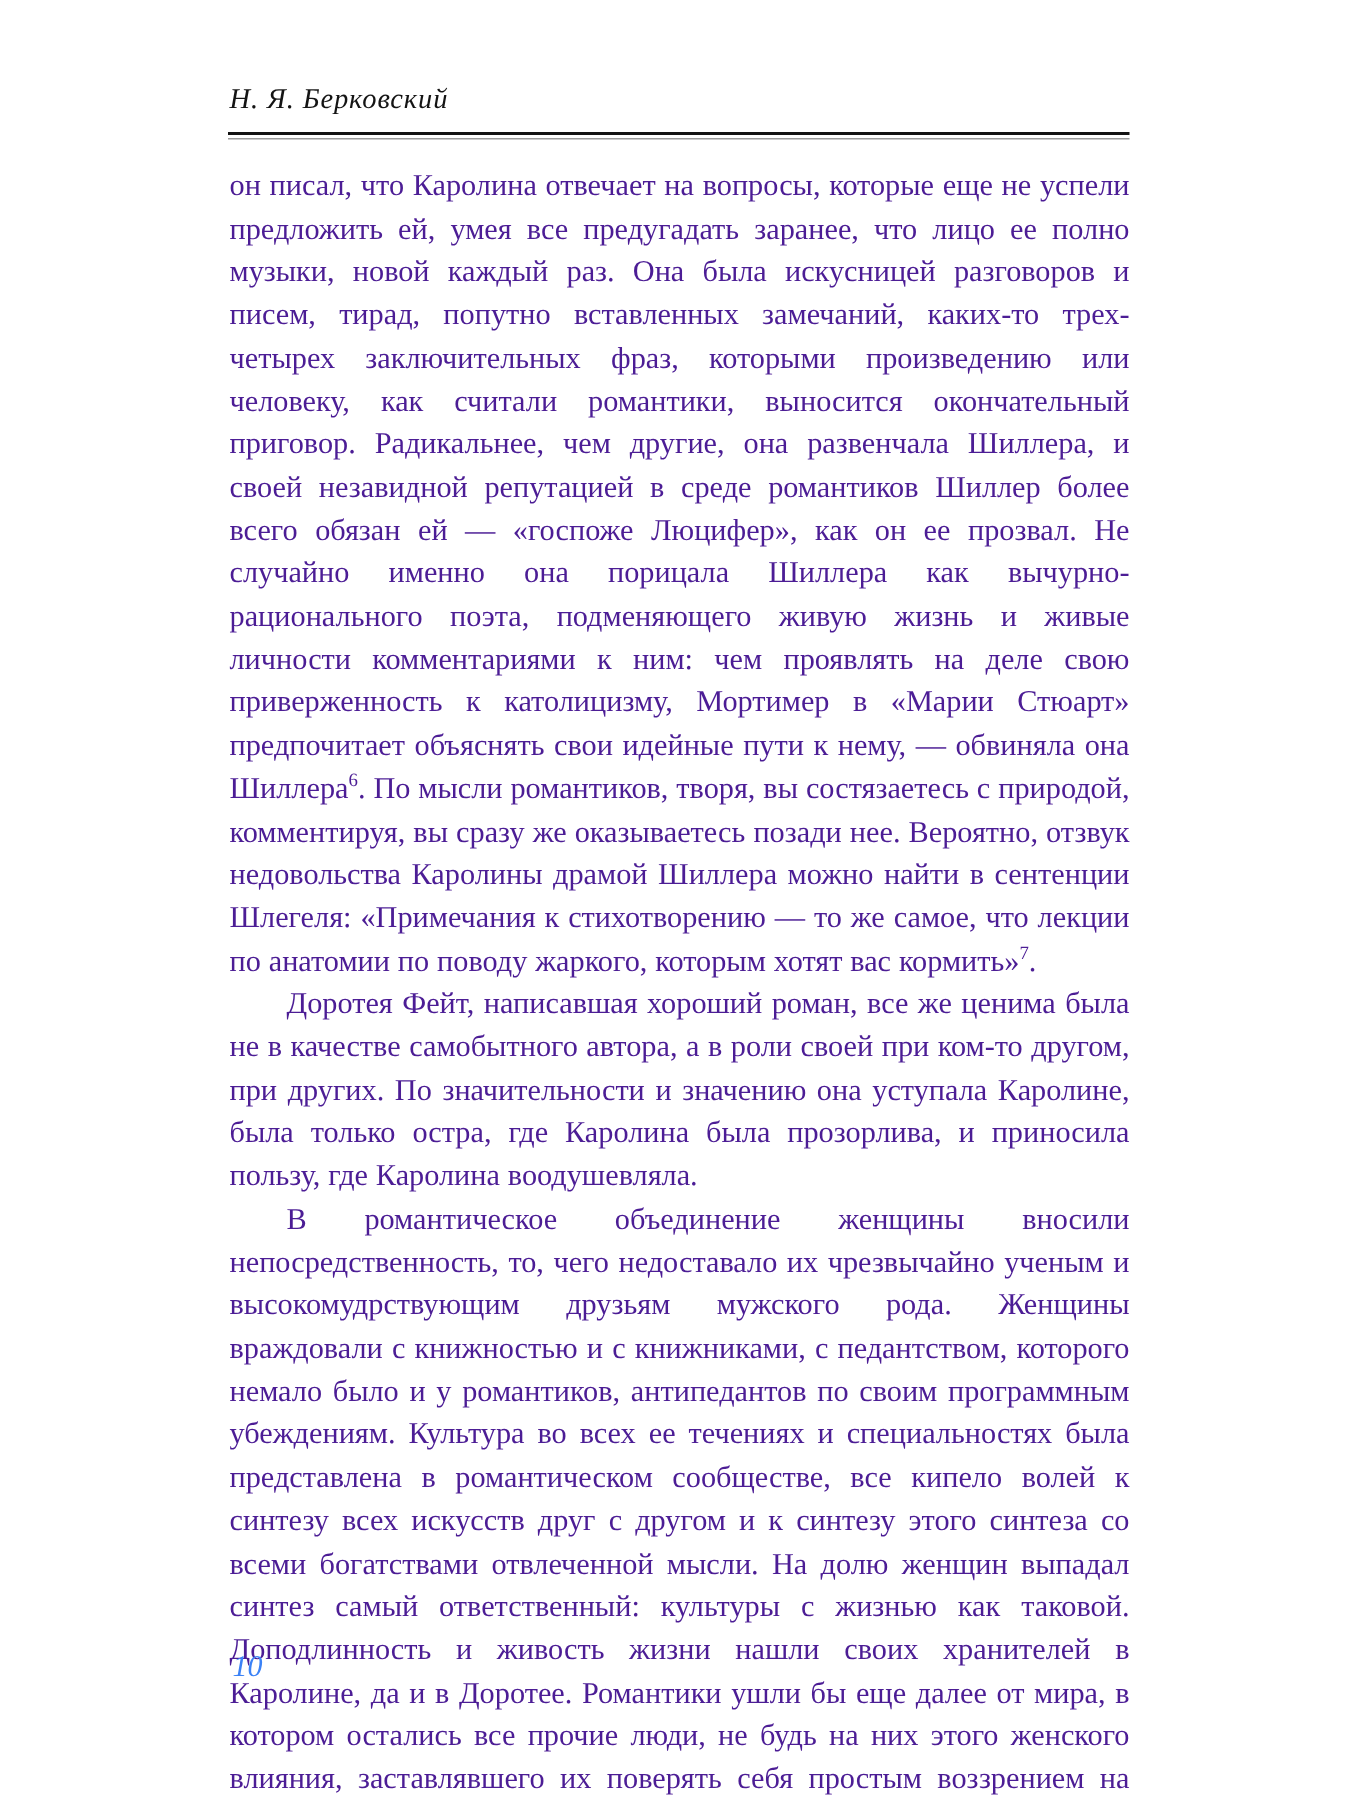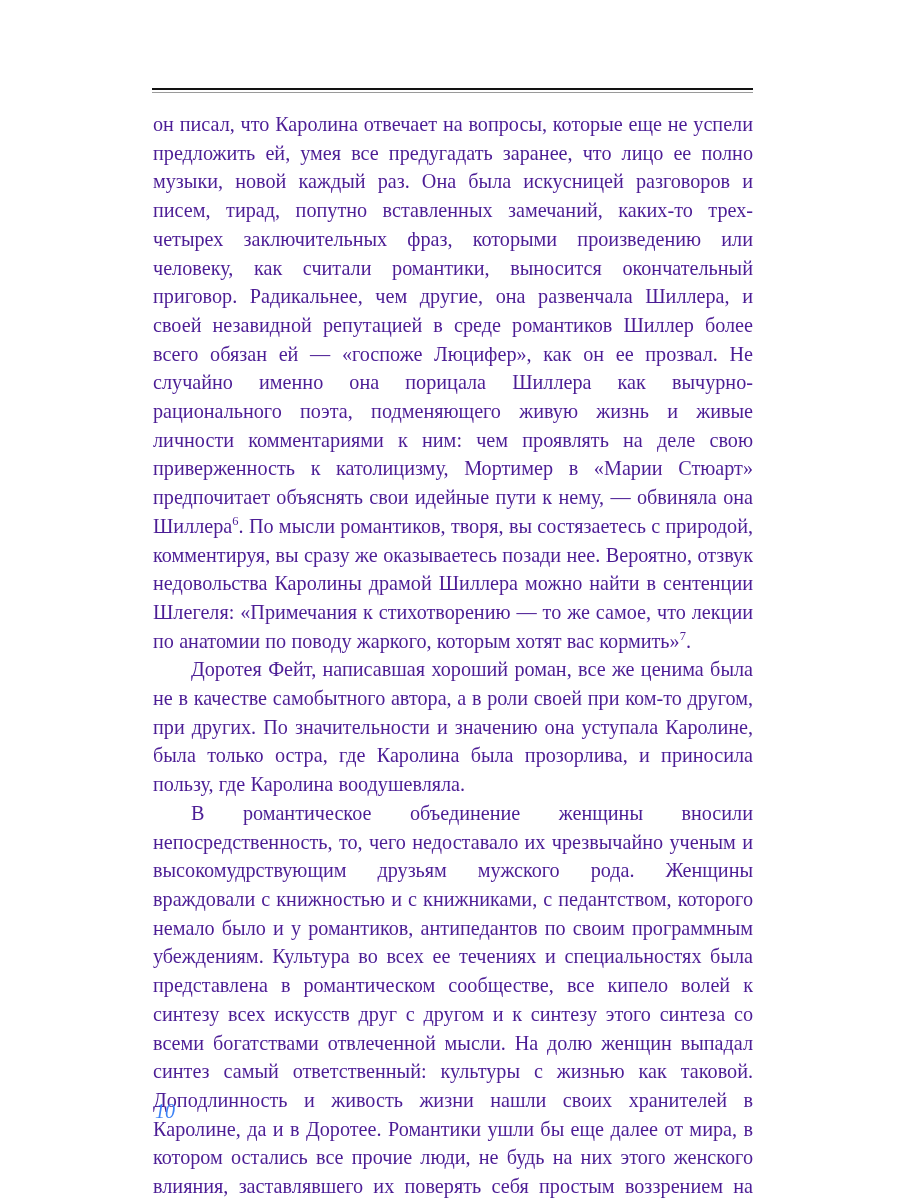--- a/index.html
+++ b/index.html
@@ -89,20 +89,21 @@
     font-style: italic;
     font-size: 20px;
     color: #3b82f6;
   }
 </style>
 </head>
 <body>
 
 <div class="page">
 
+  <div class="running-head">Н. Я. Берковский</div>
 
   <div class="head-rule">
     <div class="rule-thick"></div>
     <div class="rule-gap"></div>
     <div class="rule-thin"></div>
   </div>
 
   <div class="text-block" id="text-block">
       <p class="para first"><span>он писал, что Каролина отвечает на вопросы, которые еще не успели предложить ей, умея все предугадать заранее, что лицо ее полно музыки, новой каждый раз. Она была искусницей разговоров и писем, тирад, попутно вставленных замечаний, каких-то трех-четырех заключительных фраз, которыми произведению или человеку, как считали романтики, выносится окончательный приговор. Радикальнее, чем другие, она развенчала Шиллера, и своей незавидной репутацией в среде романтиков Шиллер более всего обязан ей — «госпоже Люцифер», как он ее прозвал. Не случайно именно она порицала Шиллера как вычурно-рационального поэта, подменяющего живую жизнь и живые личности комментариями к ним: чем проявлять на деле свою приверженность к католицизму, Мортимер в «Марии Стюарт» предпочитает объяснять свои идейные пути к нему, — обвиняла она Шиллера</span><span class="fn">6</span><span>. По мысли романтиков, творя, вы состязаетесь с природой, комментируя, вы сразу же оказываетесь позади нее. Вероятно, отзвук недовольства Каролины драмой Шиллера можно найти в сентенции Шлегеля: «Примечания к стихотворению — то же самое, что лекции по анатомии по поводу жаркого, которым хотят вас кормить»</span><span class="fn">7</span><span>.</span></p>
       <p class="para"><span>Доротея Фейт, написавшая хороший роман, все же ценима была не в качестве самобытного автора, а в роли своей при ком-то другом, при других. По значительности и значению она уступала Каролине, была только остра, где Каролина была прозорлива, и приносила пользу, где Каролина воодушевляла.</span></p>

